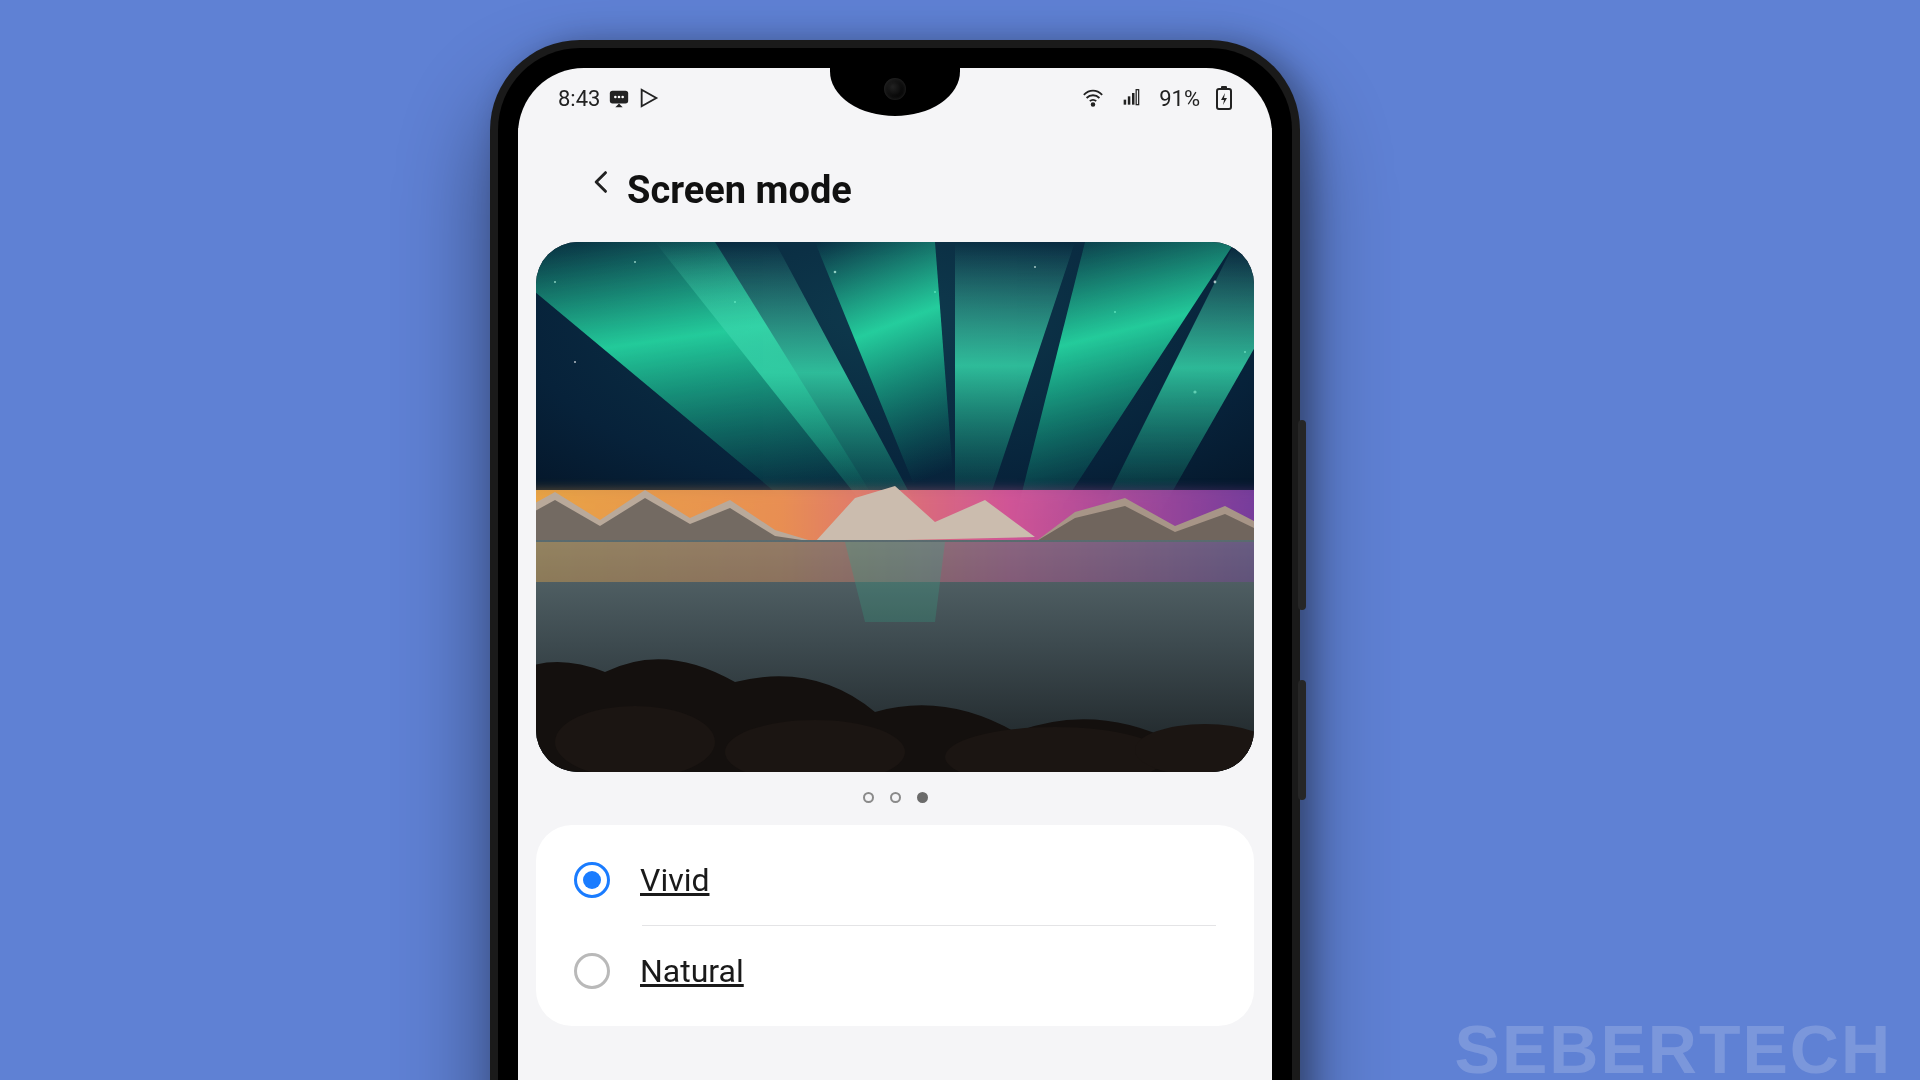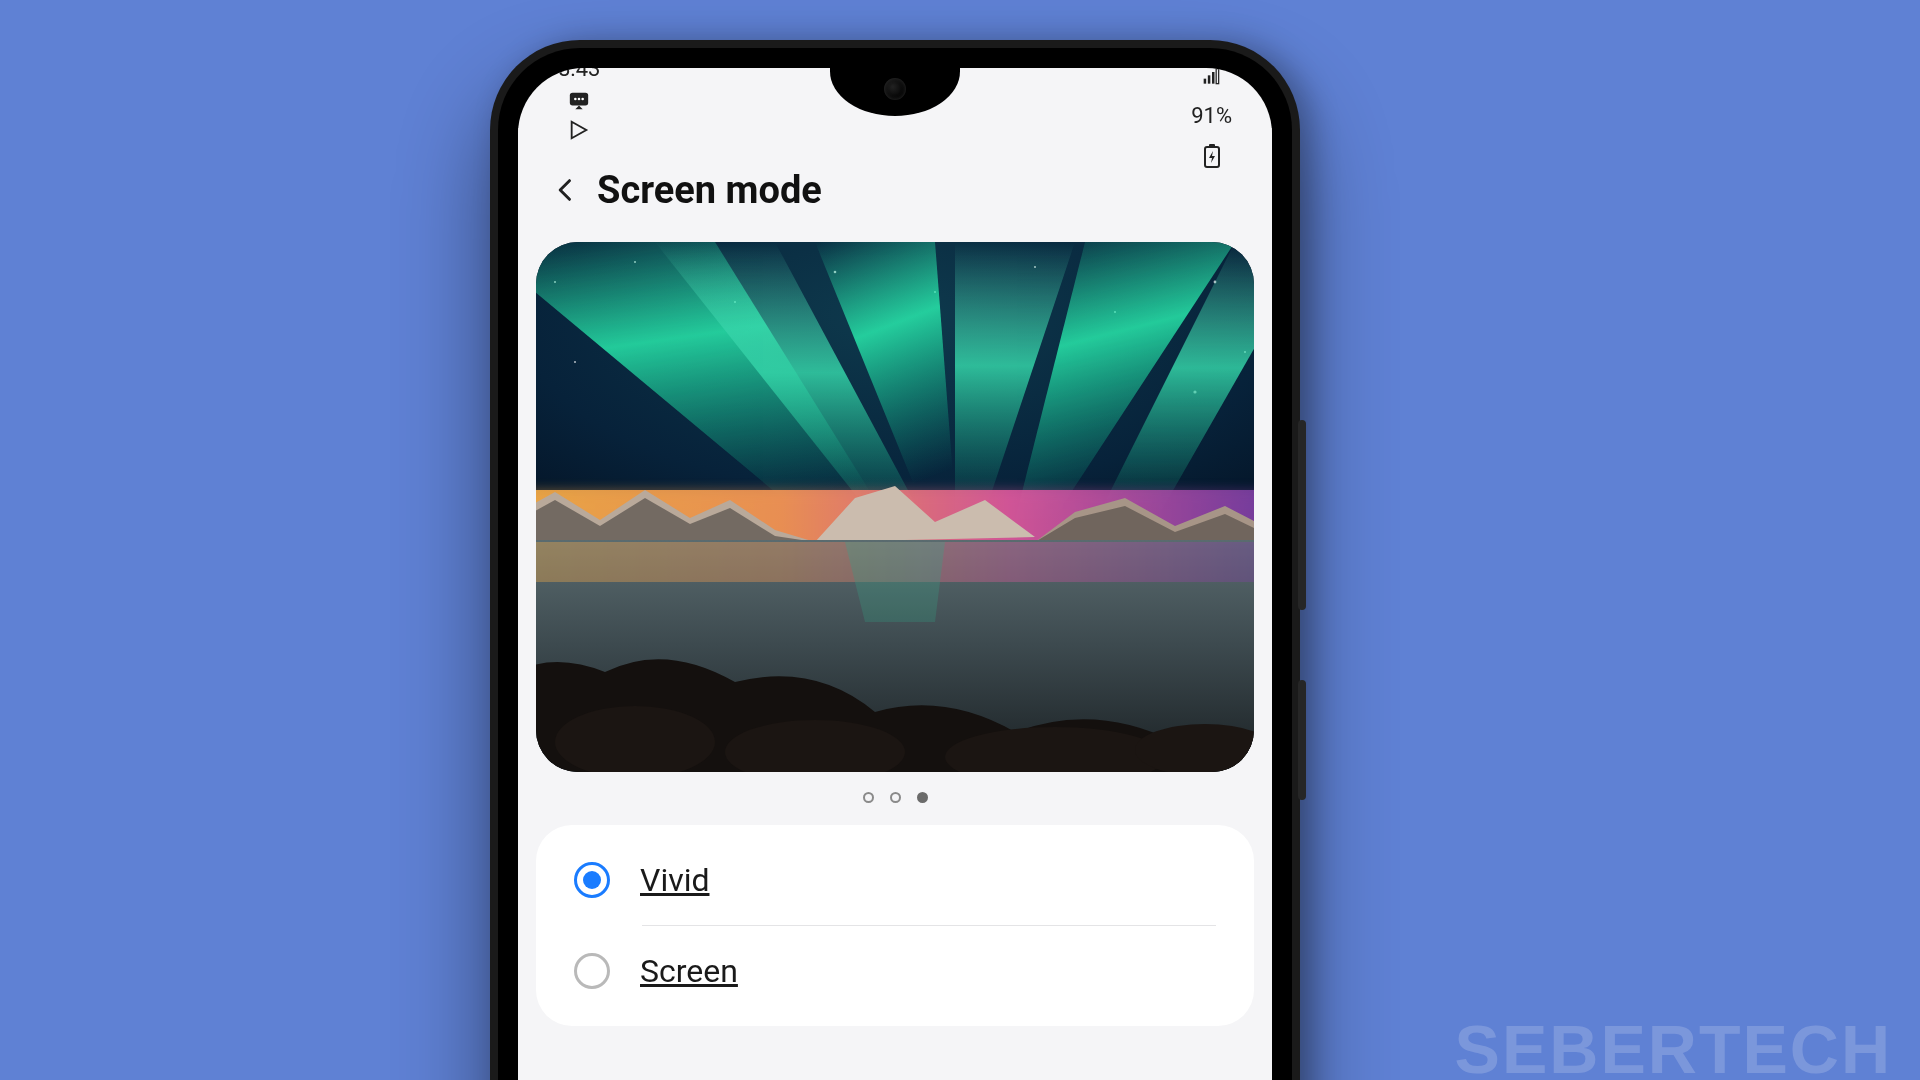--- a/index.html
+++ b/index.html
@@ -103,40 +103,40 @@
     justify-content: space-between;
     padding: 0 40px;
     font-size: 22px;
     color: #222;
     z-index: 15;
   }
   .status-left, .status-right {
     display: flex;
     align-items: center;
     gap: 8px;
-    flex-direction: column;
   }
   .status-right { gap: 16px; }
   .status-bar svg { display: block; }
 
   .content {
     position: absolute;
     top: 60px;
     left: 0;
     right: 0;
     bottom: 0;
     background: #f5f5f7;
     overflow: hidden;
   }
 
   .title-row {
     display: flex;
-    align-items: center;
-    gap: 17px;
+    align-items: flex-start;
+    gap: 11px;
     padding: 40px 34px 30px 34px;
+    margin-left: 36px;
   }
   .back-icon { width: 28px; height: 28px; color: #222; }
   .page-title {
     font-size: 38px;
     font-weight: 700;
     color: #111;
   }
 
   
   .preview-card {
@@ -371,19 +371,19 @@
           </div>
 
         <div class="options-card" id="options-card">
             <div class="option-row">
               <div class="radio selected"></div>
               <span class="option-label">Vivid</span>
             </div>
             <div class="divider"></div>
             <div class="option-row">
               <div class="radio"></div>
-              <span class="option-label">Screen</span>
+              <span class="option-label">Natural</span>
             </div>
           </div>
       </div>
     </div>
   </div>
 </div>
 
 </body></html>

